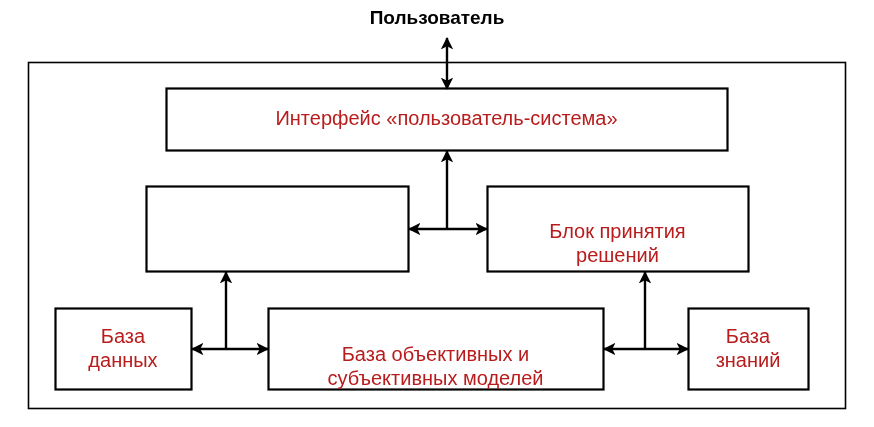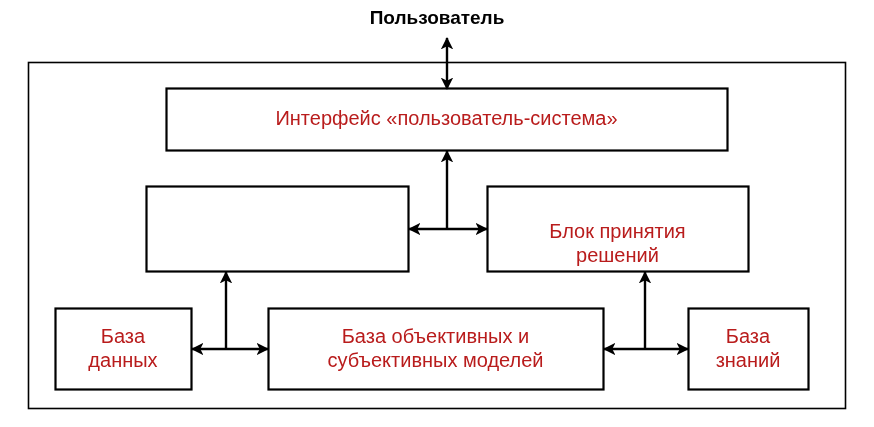--- a/index.html
+++ b/index.html
@@ -90,19 +90,19 @@
 
   <div class="node-label fs-20" style="left:166px; top:88px; width:561px; height:62px;">Интерфейс «пользователь-система»</div>
 
 
   <div class="node-label fs-20" style="left:487px; top:190px; width:261px; height:85px;margin-top:11px;">Блок принятия
 решений</div>
 
   <div class="node-label fs-20" style="left:55px; top:308px; width:136px; height:81px;">База
 данных</div>
 
-  <div class="node-label fs-20" style="left:268px; top:308px; width:335px; height:81px;">База объективных и
+  <div class="node-label fs-20" style="left:268px; top:326px; width:335px; height:81px;">База объективных и
 субъективных моделей</div>
 
   <div class="node-label fs-20" style="left:688px; top:308px; width:120px; height:81px;">База
 знаний</div>
 
 </div>
 
 </body></html>

